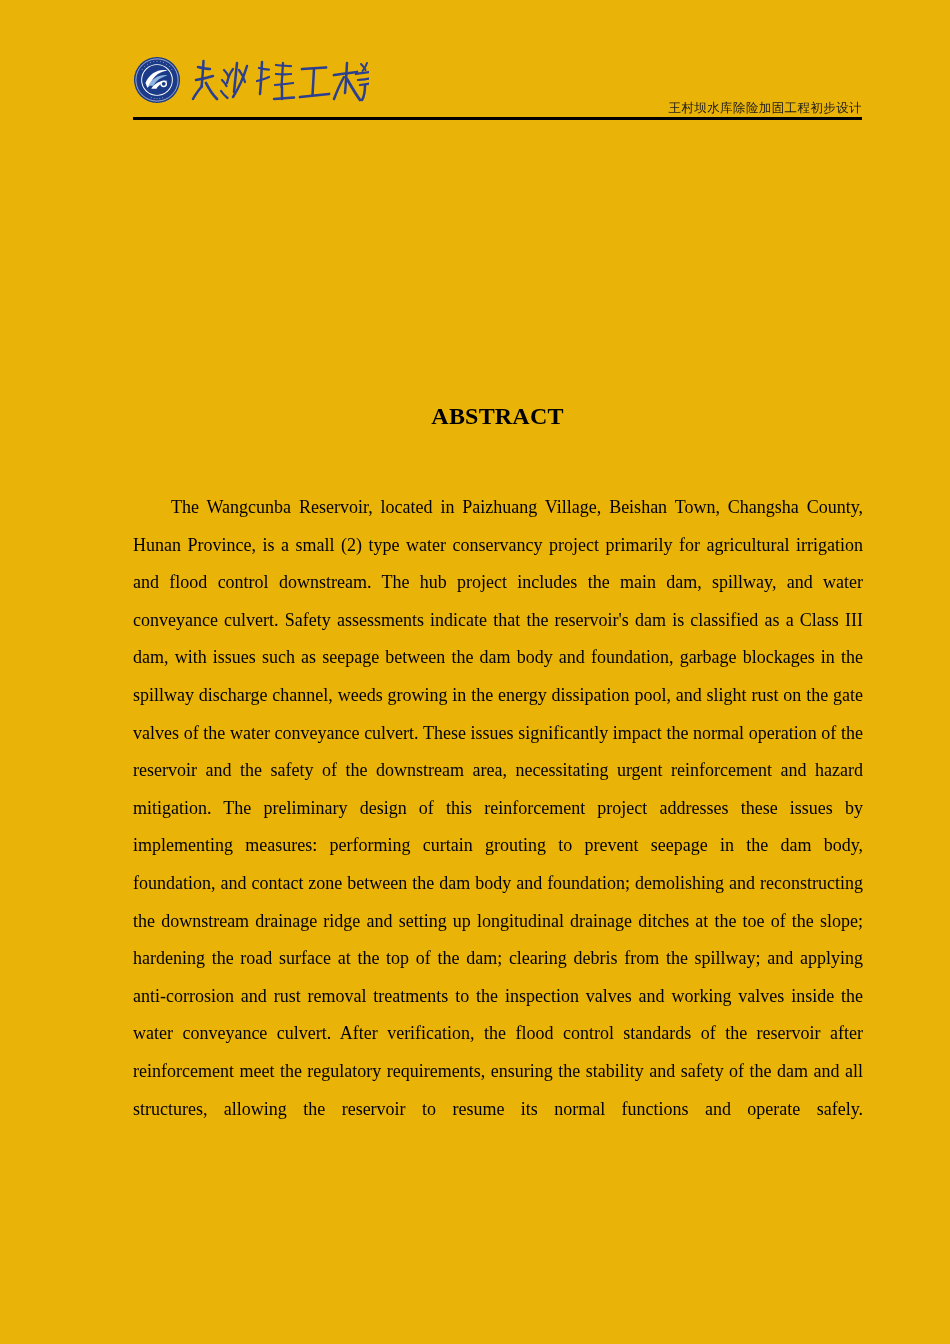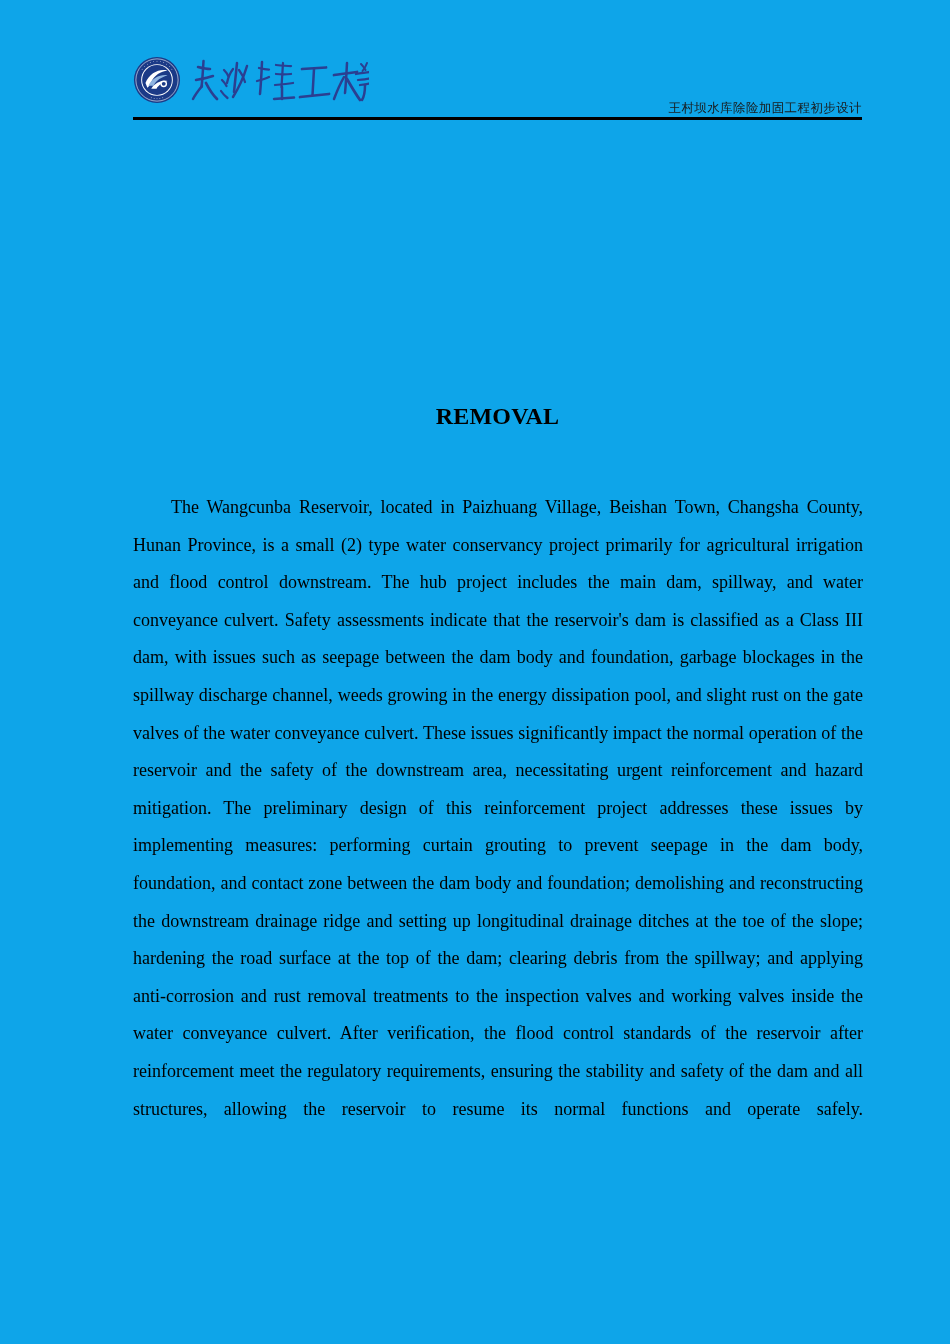--- a/index.html
+++ b/index.html
@@ -17,21 +17,21 @@
     overflow: hidden;
   }
 
   
   .page {
     position: absolute;
     left: 0;
     top: 0;
     width: 950px;
     height: 1344px;
-    background: #0ea5e9;
+    background: #eab308;
   }
 
   
   .header {
     position: absolute;
     left: 133px;
     top: 50px;
     width: 729px;
     height: 72px;
   }
@@ -233,19 +233,19 @@
         </svg>
       </span>
     </div>
 
     <div class="header-right">王村坝水库除险加固工程初步设计</div>
 
     <div class="header-rule"></div>
   </div>
 
 
-  <div class="abstract-heading">REMOVAL</div>
+  <div class="abstract-heading">ABSTRACT</div>
 
   <div class="abstract-body">
     <p>The Wangcunba Reservoir, located in Paizhuang Village, Beishan Town, Changsha County, Hunan Province, is a small (2) type water conservancy project primarily for agricultural irrigation and flood control downstream. The hub project includes the main dam, spillway, and water conveyance culvert. Safety assessments indicate that the reservoir's dam is classified as a Class III dam, with issues such as seepage between the dam body and foundation, garbage blockages in the spillway discharge channel, weeds growing in the energy dissipation pool, and slight rust on the gate valves of the water conveyance culvert. These issues significantly impact the normal operation of the reservoir and the safety of the downstream area, necessitating urgent reinforcement and hazard mitigation. The preliminary design of this reinforcement project addresses these issues by implementing measures: performing curtain grouting to prevent seepage in the dam body, foundation, and contact zone between the dam body and foundation; demolishing and reconstructing the downstream drainage ridge and setting up longitudinal drainage ditches at the toe of the slope; hardening the road surface at the top of the dam; clearing debris from the spillway; and applying anti-corrosion and rust removal treatments to the inspection valves and working valves inside the water conveyance culvert. After verification, the flood control standards of the reservoir after reinforcement meet the regulatory requirements, ensuring the stability and safety of the dam and all structures, allowing the reservoir to resume its normal functions and operate safely.</p>
   </div>
 
 </div>
 
 </body></html>

